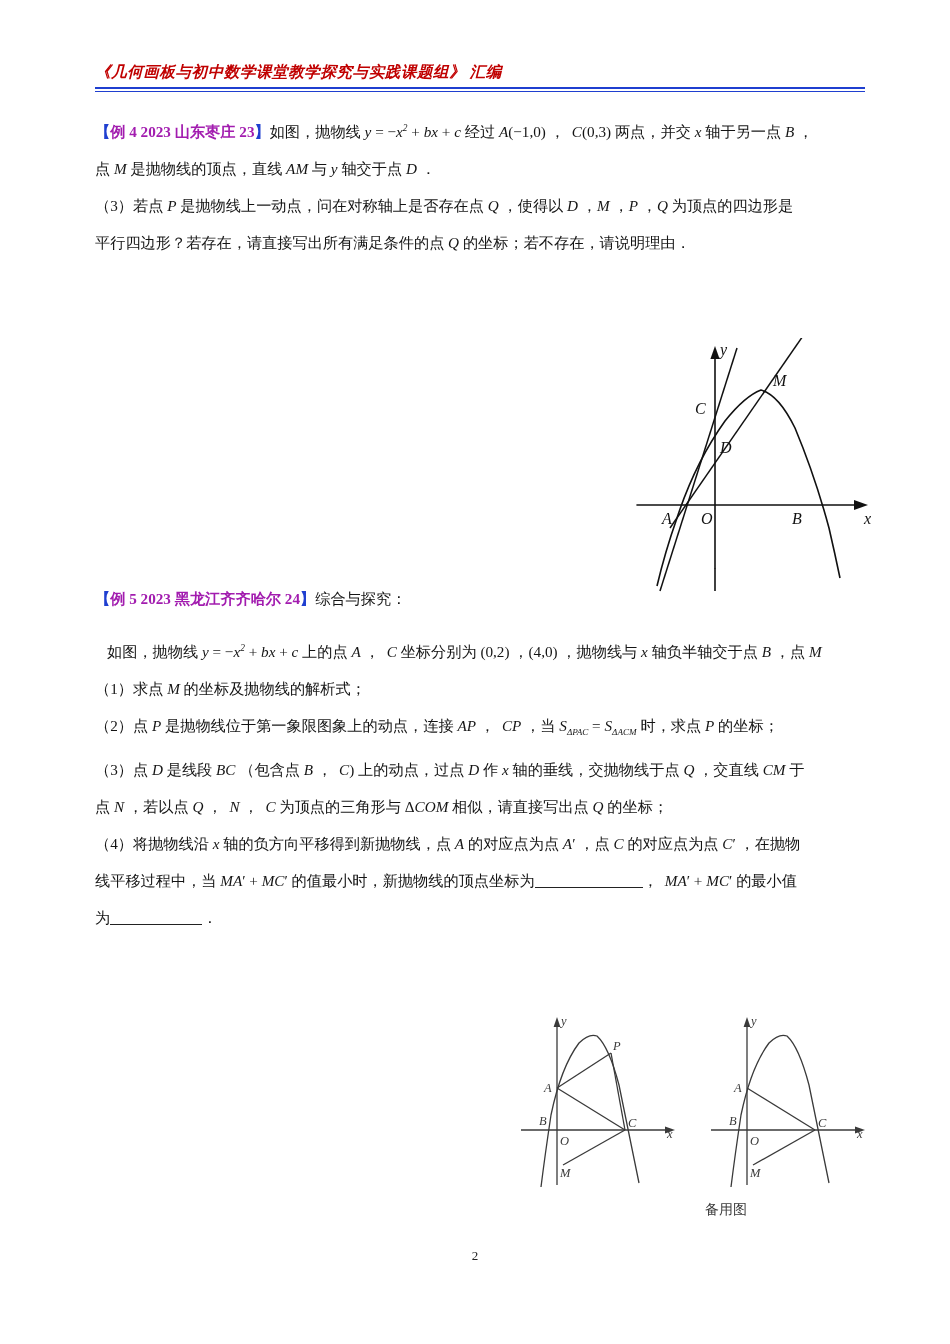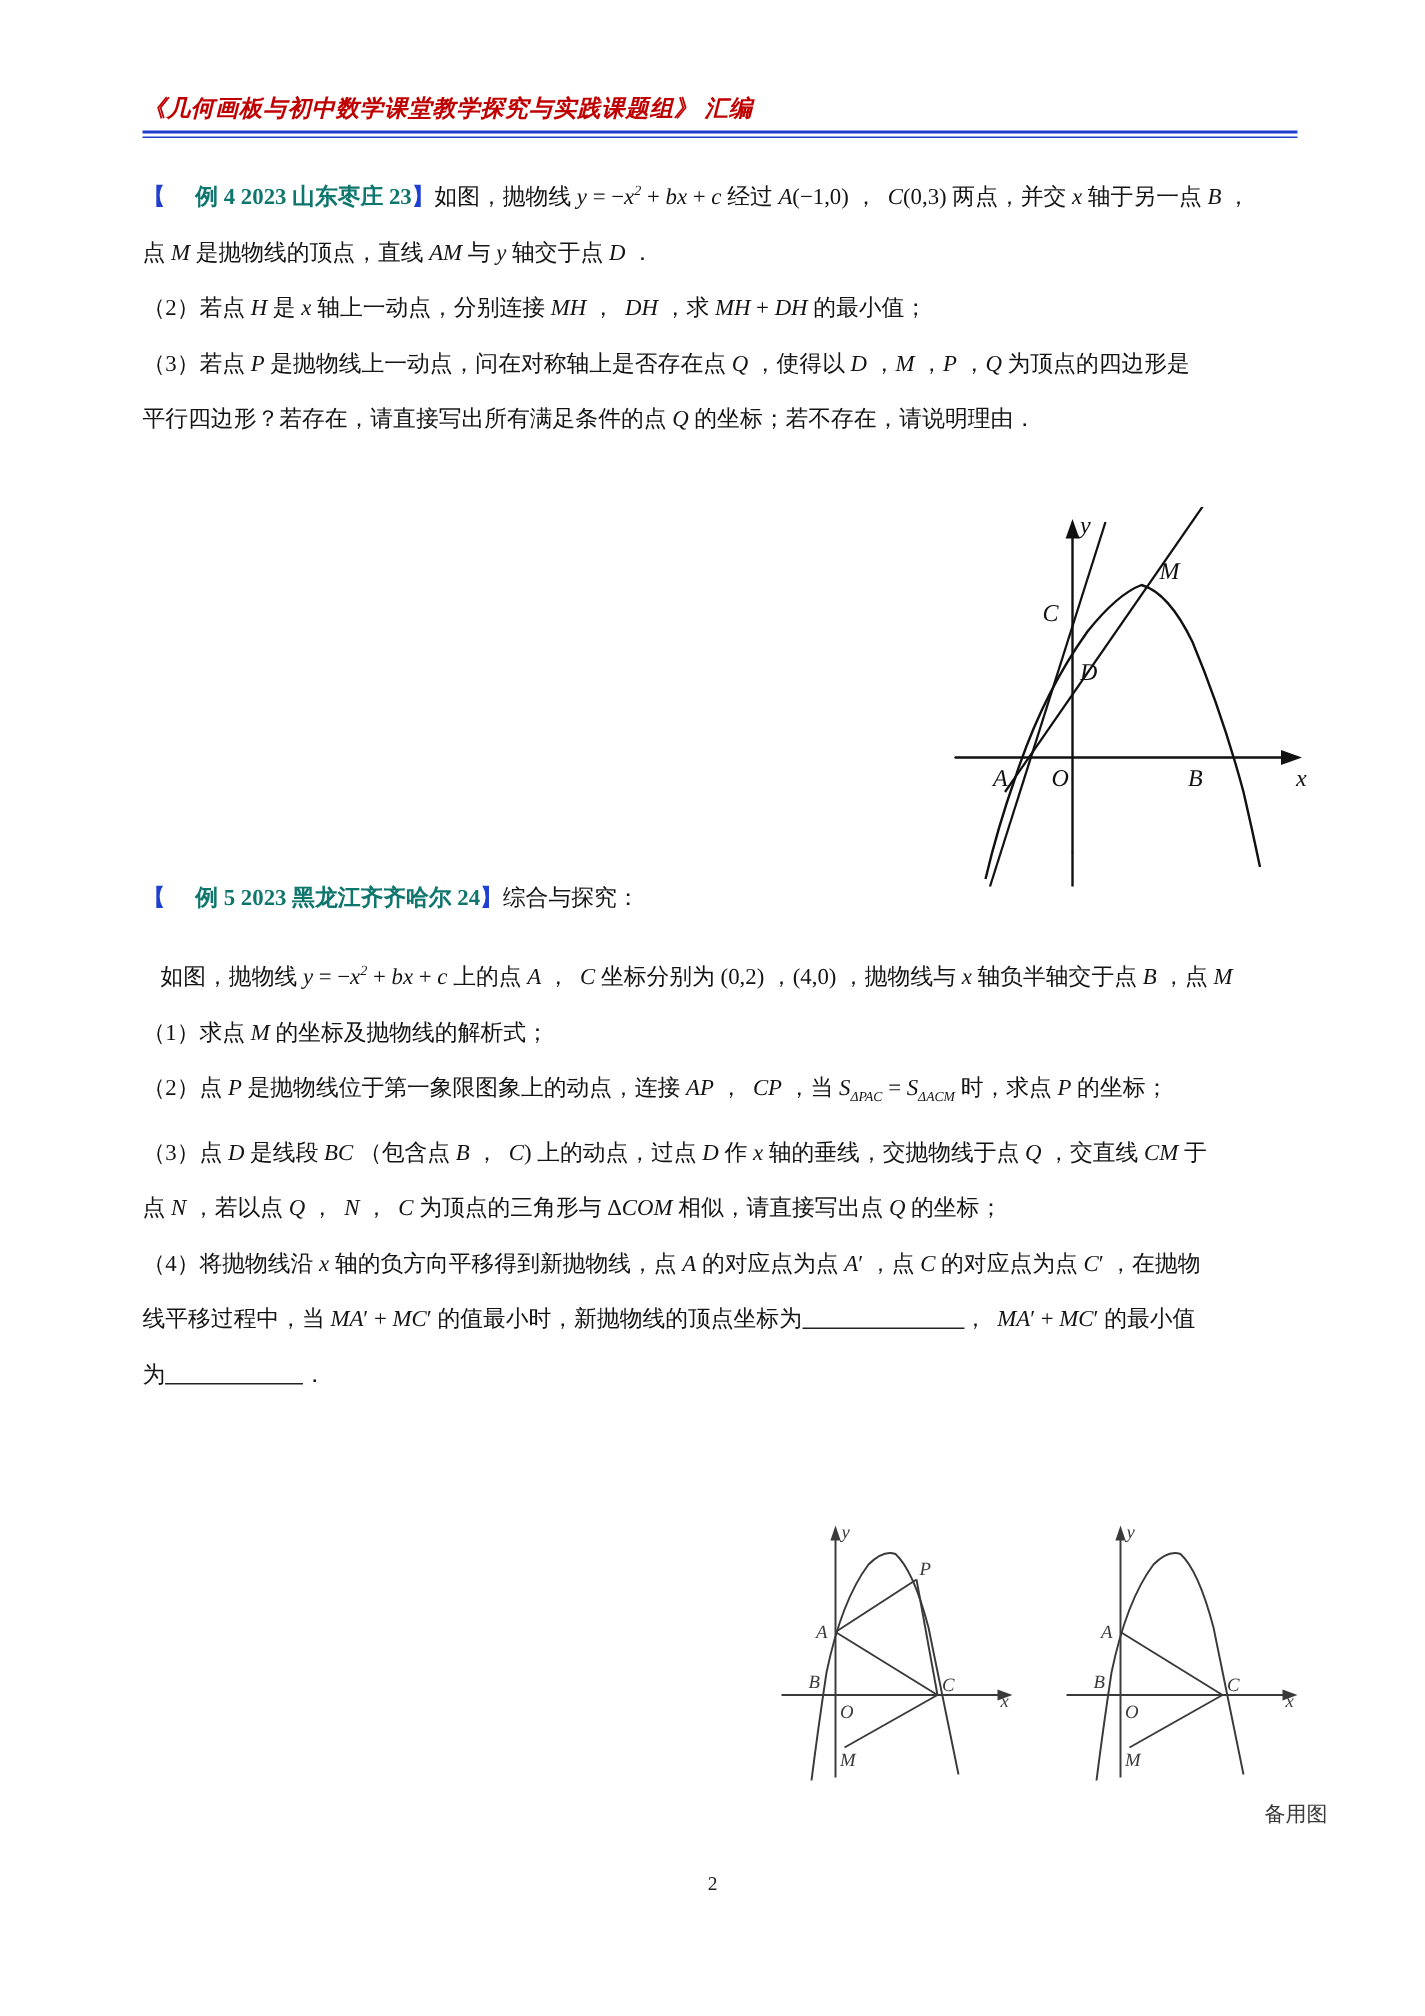--- a/index.html
+++ b/index.html
@@ -53,36 +53,36 @@
     width: 775px;
     font-size: 15.2px;
     line-height: 37px;
     color: #141414;
     text-align: justify;
   }
   .line {
     white-space: nowrap;
   }
   .tagblue { color: #1f3fd0; font-weight: bold; }
-  .tagred  { color: #0f766e; font-weight: bold; margin-left: 20px; }
+  .tagred  { color: #a21caf; font-weight: bold; }
   .mi { font-style: italic; font-family: "Liberation Serif", serif; }
   sup.exp { font-size: 0.62em; vertical-align: super; font-style: italic; }
   sub.sb  { font-size: 0.6em; vertical-align: sub; font-style: italic; }
   .blank-long { display: inline-block; width: 108px; border-bottom: 1.4px solid #222; height: 0.95em; vertical-align: -2px; }
   .blank-short { display: inline-block; width: 92px; border-bottom: 1.4px solid #222; height: 0.95em; vertical-align: -2px; }
   .sp { display: inline-block; width: 7px; }
 
   
   .fig { position: absolute; }
   .fig svg { display: block; }
   .fig-caption {
     position: absolute;
     font-size: 14px;
     color: #3a3a3a;
-    text-align: right;
+    text-align: left;
     width: 100%;
   }
 
   
   .page-number {
     position: absolute;
     left: 0;
     top: 1248px;
     width: 950px;
     text-align: center;
@@ -104,23 +104,20 @@
 
     <div class="line">
       <span class="tagblue">【</span><span class="tagred">例 4 2023 山东枣庄 23</span><span class="tagblue">】</span>如图，抛物线 <span class="mi">y</span> = −<span class="mi">x</span><sup class="exp">2</sup> + <span class="mi">b</span><span class="mi">x</span> + <span class="mi">c</span> 经过 <span class="mi">A</span>(−1,0) ，<span class="sp"></span><span class="mi">C</span>(0,3) 两点，并交 <span class="mi">x</span> 轴于另一点 <span class="mi">B</span> ，
     </div>
 
     <div class="line">
       点 <span class="mi">M</span> 是抛物线的顶点，直线 <span class="mi">AM</span> 与 <span class="mi">y</span> 轴交于点 <span class="mi">D</span> ．
     </div>
 
 
-    <div class="line">
-      （2）若点 <span class="mi">H</span> 是 <span class="mi">x</span> 轴上一动点，分别连接 <span class="mi">MH</span> ，<span class="sp"></span><span class="mi">DH</span> ，求 <span class="mi">MH</span> + <span class="mi">DH</span> 的最小值；
-    </div>
 
     <div class="line">
       （3）若点 <span class="mi">P</span> 是抛物线上一动点，问在对称轴上是否存在点 <span class="mi">Q</span> ，使得以 <span class="mi">D</span> ，<span class="mi">M</span> ，<span class="mi">P</span> ，<span class="mi">Q</span> 为顶点的四边形是
     </div>
 
     <div class="line">
       平行四边形？若存在，请直接写出所有满足条件的点 <span class="mi">Q</span> 的坐标；若不存在，请说明理由．
     </div>
   </div>
 

